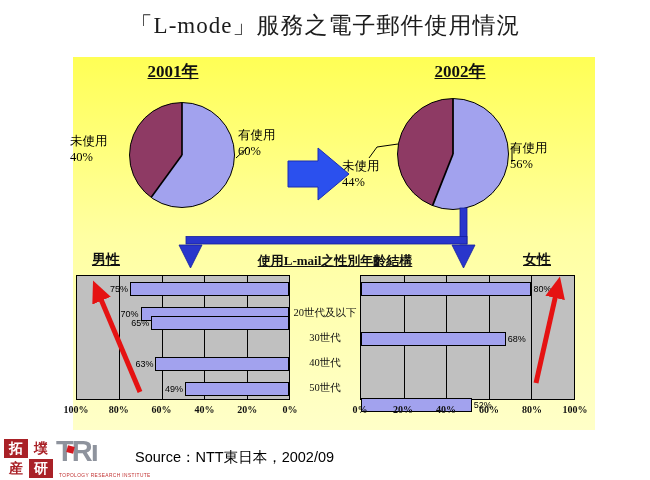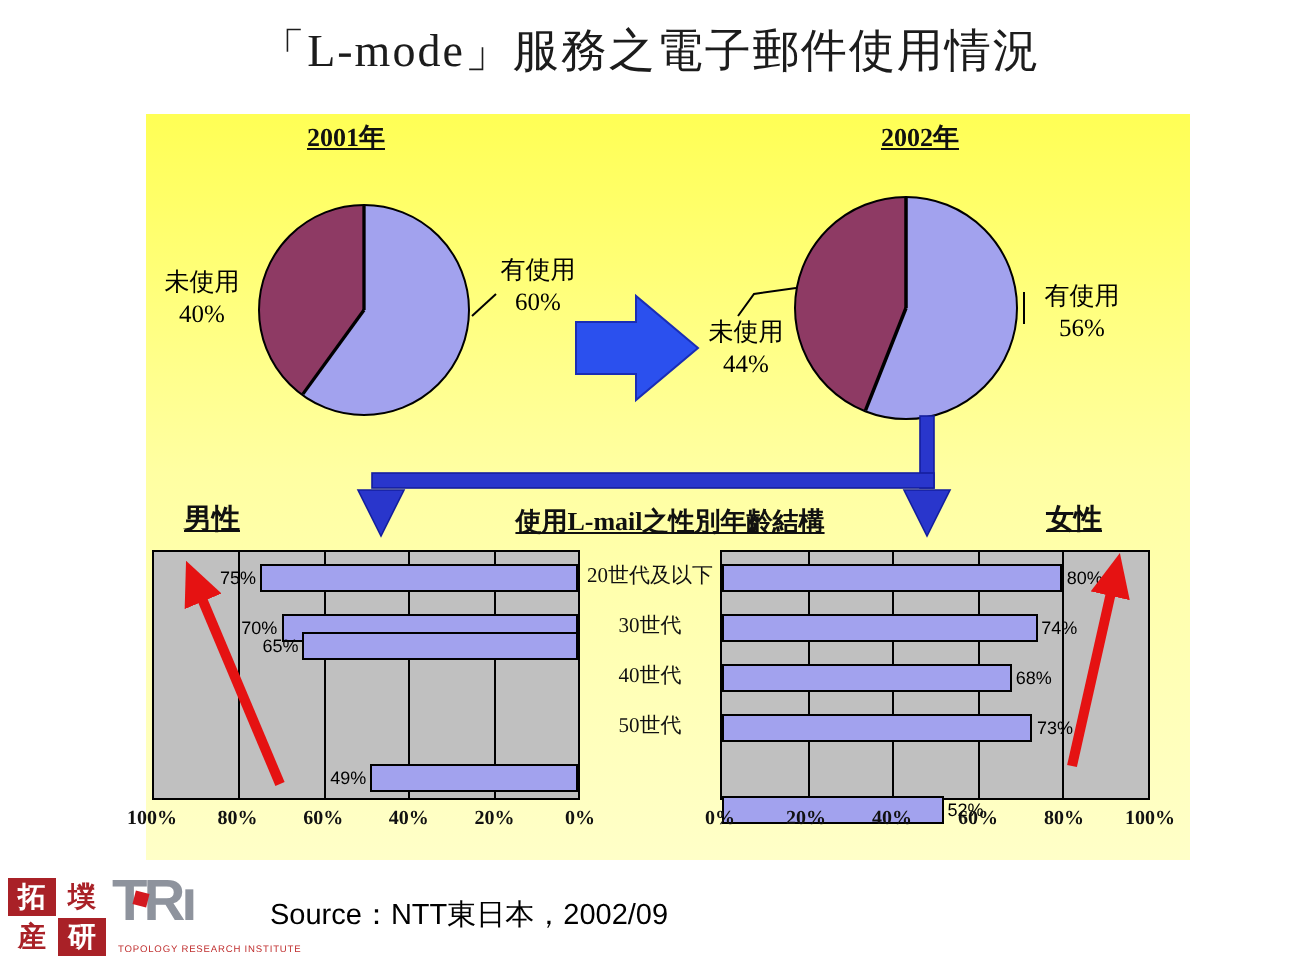--- a/index.html
+++ b/index.html
@@ -15,29 +15,29 @@
     top:10px;left:0;right:0;text-align:center;
     font-size:23px;letter-spacing:1px;color:#1c1c1c;
   }
 
   #panel{
     left:73px;top:57px;width:522px;height:373px;
     background:linear-gradient(180deg,var(--panel_top) 0%,var(--panel_mid) 48%,var(--panel_bottom) 100%);
   }
 
   .pie-title{
-    font-weight:bold;font-size:13px;text-decoration:underline;
+    font-weight:bold;font-size:17px;text-decoration:underline;
     text-align:center;width:100px;
   }
   .pie{
     border-radius:50%;border:1.5px solid #000;box-sizing:border-box;
   }
   .pie svg{position:absolute;left:0;top:0;width:100%;height:100%;}
   .pie-label{
-    width:62px;text-align:center;font-size:12.5px;line-height:16px;color:#000;
+    width:62px;text-align:left;font-size:12.5px;line-height:16px;color:#000;
   }
 
   .section-label{
     font-weight:bold;font-size:14px;text-decoration:underline;
     text-align:center;width:56px;
   }
   #bar-heading{
     left:230px;top:252px;width:210px;text-align:center;
     font-weight:bold;font-size:13px;text-decoration:underline;
   }
@@ -158,51 +158,47 @@
       <span class="bar-label" style="right: calc(75% + 2px);">75%</span>
     </div>
     <div class="bar-row" style="top: 25px;">
       <div class="bar" style="width: 70%; right: 0px;"></div>
       <span class="bar-label" style="right: calc(70% + 2px);">70%</span>
     </div>
     <div class="bar-row" style="top: 34px;">
       <div class="bar" style="width: 65%; right: 0px;"></div>
       <span class="bar-label" style="right: calc(65% + 2px);">65%</span>
     </div>
+    <div class="bar-row" style="top: 75px;">
+      <div class="bar" style="width: 63%; right: 0px;"></div>
+      <span class="bar-label" style="right: calc(63% + 2px);">63%</span>
+    </div>
     <div class="bar-row" style="top: 100px;">
       <div class="bar" style="width: 49%; right: 0px;"></div>
       <span class="bar-label" style="right: calc(49% + 2px);">49%</span>
     </div>
   </div>
-<div id="cat-col" class="abs cat-col" style="left:291px;top:275px;width:68px;height:125px;">
+<div id="cat-col" class="abs cat-col" style="left:291px;top:275px;width:68px;height:125px;justify-content:flex-end;">
     <div class="cat">20世代及以下</div>
     <div class="cat">30世代</div>
     <div class="cat">40世代</div>
     <div class="cat">50世代</div>
   </div>
 <div id="female-chart" class="abs chart-frame" style="left:360px;top:275px;width:215px;height:125px;">
     <div class="gridline" style="left: 20%;"></div>
     <div class="gridline" style="left: 40%;"></div>
     <div class="gridline" style="left: 60%;"></div>
     <div class="gridline" style="left: 80%;"></div>
     <div class="bar-row" style="top: 0px;">
       <div class="bar" style="width: 80%; left: 0px;"></div>
       <span class="bar-label" style="left: calc(80% + 2px);">80%</span>
     </div>
-    <div class="bar-row" style="top: 25px;">
-      <div class="bar" style="width: 74%; left: 0px;"></div>
-      <span class="bar-label" style="left: calc(74% + 2px);">74%</span>
-    </div>
     <div class="bar-row" style="top: 50px;">
       <div class="bar" style="width: 68%; left: 0px;"></div>
       <span class="bar-label" style="left: calc(68% + 2px);">68%</span>
-    </div>
-    <div class="bar-row" style="top: 75px;">
-      <div class="bar" style="width: 73%; left: 0px;"></div>
-      <span class="bar-label" style="left: calc(73% + 2px);">73%</span>
     </div>
     <div class="bar-row" style="top: 116px;">
       <div class="bar" style="width: 52%; left: 0px;"></div>
       <span class="bar-label" style="left: calc(52% + 2px);">52%</span>
     </div>
   </div>
 <div id="male-ticks" class="abs ticks" style="left:76px;top:404px;width:214px;height:14px;">
     <span class="tick" style="left: 0%;">100%</span>
     <span class="tick" style="left: 20%;">80%</span>
     <span class="tick" style="left: 40%;">60%</span>

